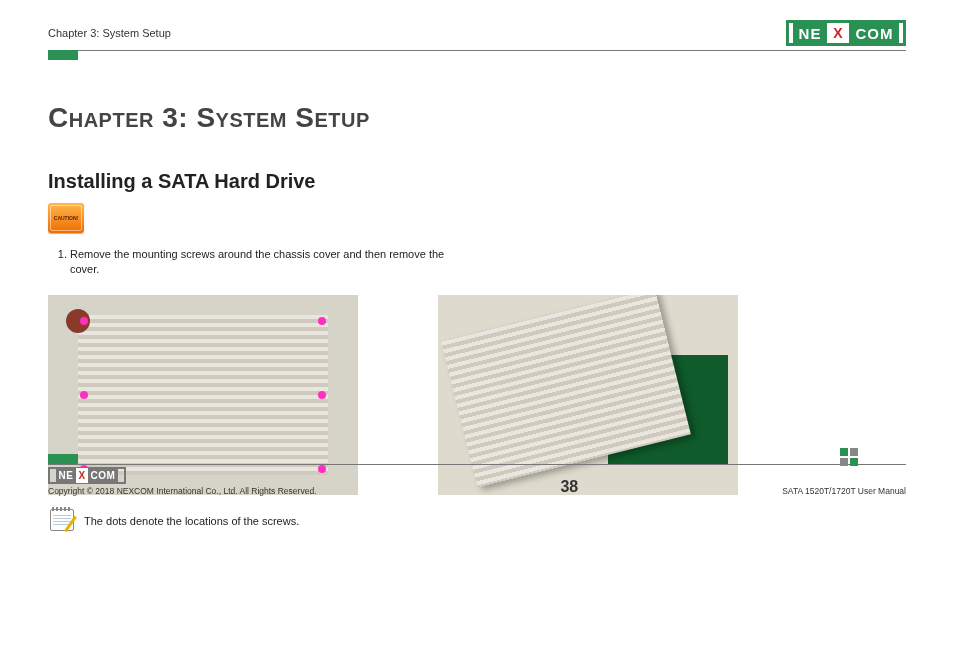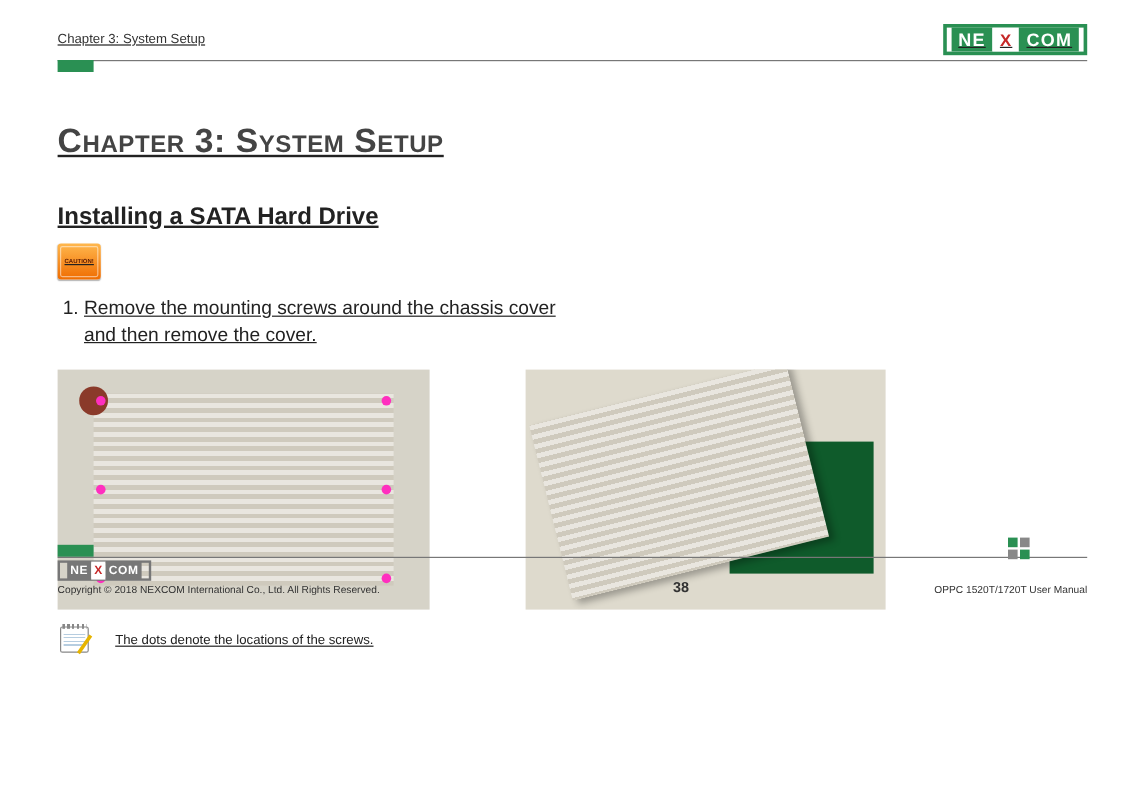--- a/index.html
+++ b/index.html
@@ -1,17 +1,17 @@
 <!DOCTYPE html>
 <html><head>
 <meta charset="utf-8">
 <style>
   * { box-sizing: border-box; margin: 0; padding: 0; }
   html, body { width: 954px; height: 672px; font-family: "Segoe UI", Arial, sans-serif; background: #fff; color: #222; }
-  .page { position: relative; width: 954px; height: 512px; padding: 20px 48px 0 48px; text-decoration: underline; }
+  .page { position: relative; width: 954px; height: 512px; padding: 20px 48px 0 48px; }
 
   
   .header-row { display: flex; justify-content: space-between; align-items: center; }
   .header-left { font-size: 11px; color: #333; }
   .logo { display: flex; align-items: center; }
   .logo-box {
     width: 120px; height: 26px;
     border: 3px solid #2a9053;
     display: flex; align-items: center; justify-content: center;
     font-weight: 700; letter-spacing: 1px; font-size: 15px;
@@ -42,21 +42,21 @@
     background: linear-gradient(#ffb74d,#ef6c00);
     border-radius: 3px; position:relative; box-shadow: 0 1px 1px rgba(0,0,0,0.3);
     display:flex; align-items:center; justify-content:center; color:#5d1b00; font-size:5px; font-weight:700;
   }
   .caution-icon::before {
     content:""; position:absolute; inset:2px; border:1px solid rgba(255,255,255,0.5); border-radius:2px;
   }
   .caution-text { font-size: 11px; line-height: 1.35; }
 
   ol.steps { margin-top: 14px; padding-left: 22px; max-width: 420px;}
-  ol.steps li { font-size: 16px; line-height:1.35; }
+  ol.steps li { font-size: 11px; line-height:1.35; }
 
   
   .figure-row { display:flex; gap:80px; margin-top:18px; justify-content:flex-start; }
   .fig { position:relative; }
   .fig1 { width: 310px; height: 200px; background:#d6d3c8; display:flex; align-items:center; justify-content:center;}
   .heatsink {
     width: 250px; height: 160px; background: repeating-linear-gradient(to bottom, #e9e6df 0 4px, #cfcabd 4px 8px);
     position:relative;
   }
   .screw-dot { width:8px; height:8px; border-radius:50%; background:#ff2fbf; position:absolute;}
@@ -65,21 +65,21 @@
   .finger { position:absolute; top:-6px; left:-12px; width:24px;height:24px; border-radius:50%; background:#8a3a2a;}
 
   .fig2 { width: 300px; height: 200px; background:#dedacd; position:relative; overflow:hidden;}
   .lid {
     position:absolute; width:220px; height:150px;
     background: repeating-linear-gradient(to bottom, #e9e6df 0 4px, #cfcabd 4px 8px);
     top:18px; left:18px; transform: rotate(-14deg); box-shadow: 4px 4px 6px rgba(0,0,0,0.3);
   }
   .pcb { position:absolute; right:10px; top:60px; width:120px; height:110px; background:#0f5b2b; }
 
-  .note-row { display:flex; align-items:center; gap:20px; margin-top:12px;}
+  .note-row { display:flex; align-items:center; gap:8px; margin-top:12px;}
   .note-icon {
     width:28px; height:28px; position:relative; flex:0 0 28px;
   }
   .note-icon .pad {
     position:absolute; inset:2px 2px 4px 2px; background:#fff; border:1px solid #888; border-radius:2px;
     box-shadow: 0 0 0 1px #fff inset;
   }
   .note-icon .spiral { position:absolute; top:0; left:4px; right:4px; height:4px;
     background: repeating-linear-gradient(to right, #888 0 2px, transparent 2px 4px);}
   .note-icon .lines { position:absolute; top:8px; left:5px; right:5px; height:12px;
@@ -94,21 +94,21 @@
   .footer .bar { height:1px; background:#777;}
   .footer .green-tab2 { width:30px; height:10px; background:#2a9053; margin-top:-10px;}
   .footer-row { display:flex; justify-content:space-between; align-items:flex-end; margin-top:2px; font-size:8.5px; color:#333;}
   .footer-logo {
     width: 78px; height: 17px; border: 2px solid #777;
     display:flex; align-items:center; justify-content:center; font-size:10px; font-weight:700; letter-spacing:0.5px;
   }
   .footer-logo .ne { background:#777; color:#fff; padding:2px 3px;}
   .footer-logo .x { background:#fff; color:#c62828; padding:2px 2px; font-weight:900;}
   .footer-logo .com { background:#777; color:#fff; padding:2px 3px;}
-  .page-num { font-weight:700; font-size:12px;margin-left:40px;}
+  .page-num { font-weight:700; font-size:16px;margin-left:40px;}
   .corner-deco { position:absolute; right:48px; bottom:30px; display:grid; grid-template-columns:8px 8px; grid-template-rows:8px 8px; gap:2px; }
   .corner-deco span { background:#2a9053; }
   .corner-deco span.g { background:#888; }
 
 </style>
 </head>
 <body>
 
 <div class="page">
 
@@ -181,17 +181,17 @@
     <div class="footer-row">
       <div style="display:flex; flex-direction:column; gap:2px;">
         <div class="footer-logo">
           <span class="ne">NE</span>
           <span class="x">X</span>
           <span class="com">COM</span>
         </div>
         <div>Copyright © 2018 NEXCOM International Co., Ltd. All Rights Reserved.</div>
       </div>
       <div class="page-num">38</div>
-      <div>OPPC 1520T/1720T User Manual</div>
+      <div>SATA 1520T/1720T User Manual</div>
     </div>
   </div>
 
 </div>
 
 </body></html>

